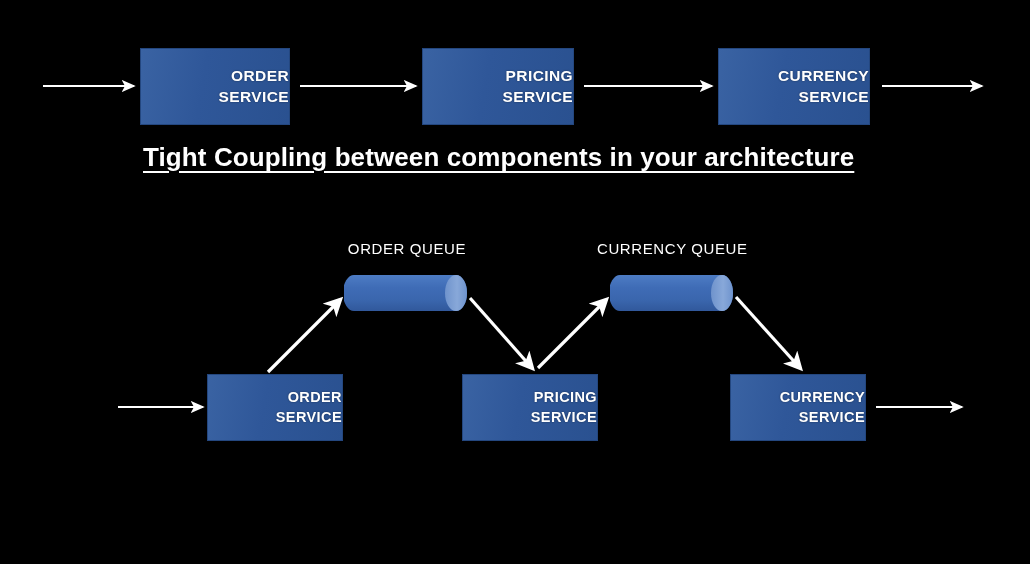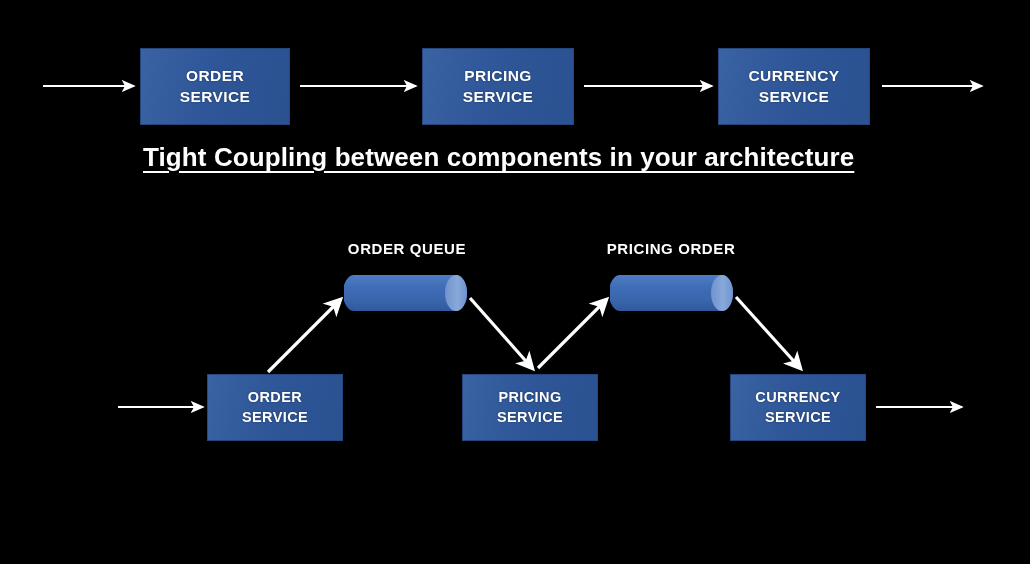--- a/index.html
+++ b/index.html
@@ -18,21 +18,21 @@
     overflow: hidden;
   }
   
   .service-box {
     position: absolute;
     background: linear-gradient(100deg, #3a63a3 0%, #2f5799 42%, #2a5190 100%);
     border: 1px solid #24477f;
     box-sizing: border-box;
     display: flex;
     flex-direction: column;
-    align-items: center;
+    align-items: flex-end;
     justify-content: center;
     color: #ffffff;
     font-weight: bold;
     letter-spacing: 0.4px;
     text-align: center;
     line-height: 1.35;
     text-shadow: 0 0 2px rgba(0,0,0,0.45);
   }
   .service-box .ln {
     display: block;
@@ -42,21 +42,21 @@
   .bottom-box { font-size: 14.5px; }
 
   
   .queue {
     position: absolute;
   }
   .queue-label {
     position: absolute;
     color: #ffffff;
     font-size: 15px;
-    font-weight: bold;
+    font-weight: normal;
     letter-spacing: 0.6px;
     white-space: nowrap;
     text-align: center;
     text-shadow: 0 0 2px rgba(0,0,0,0.5);
   }
 
   
   .caption {
     position: absolute;
     color: #ffffff;
@@ -97,21 +97,21 @@
 
   <div class="service-box top-box" style="left:718px; top:48px; width:152px; height:77px;">
     <span class="ln">CURRENCY</span>
     <span class="ln">SERVICE</span>
   </div>
 
   <div class="caption" style="left:143px; top:142px;">Tight Coupling between components in your architecture</div>
 
   <div class="queue-label" style="left:337px; top:240px; width:140px;">ORDER QUEUE</div>
 
-  <div class="queue-label" style="left:597px; top:240px; width:148px;">PRICING ORDER</div>
+  <div class="queue-label" style="left:597px; top:240px; width:148px;">CURRENCY QUEUE</div>
 
   <svg class="queue" style="left:344px; top:273px;" width="128" height="42" viewBox="0 0 128 42">
     <defs>
       <linearGradient id="cylBody1" x1="0" y1="0" x2="0" y2="1">
         <stop offset="0%" stop-color="#4d7cc4"></stop>
         <stop offset="35%" stop-color="#3f6cb6"></stop>
         <stop offset="70%" stop-color="#3a66ad"></stop>
         <stop offset="100%" stop-color="#31589b"></stop>
       </linearGradient>
       <linearGradient id="cylCap1" x1="0" y1="0" x2="1" y2="0">

